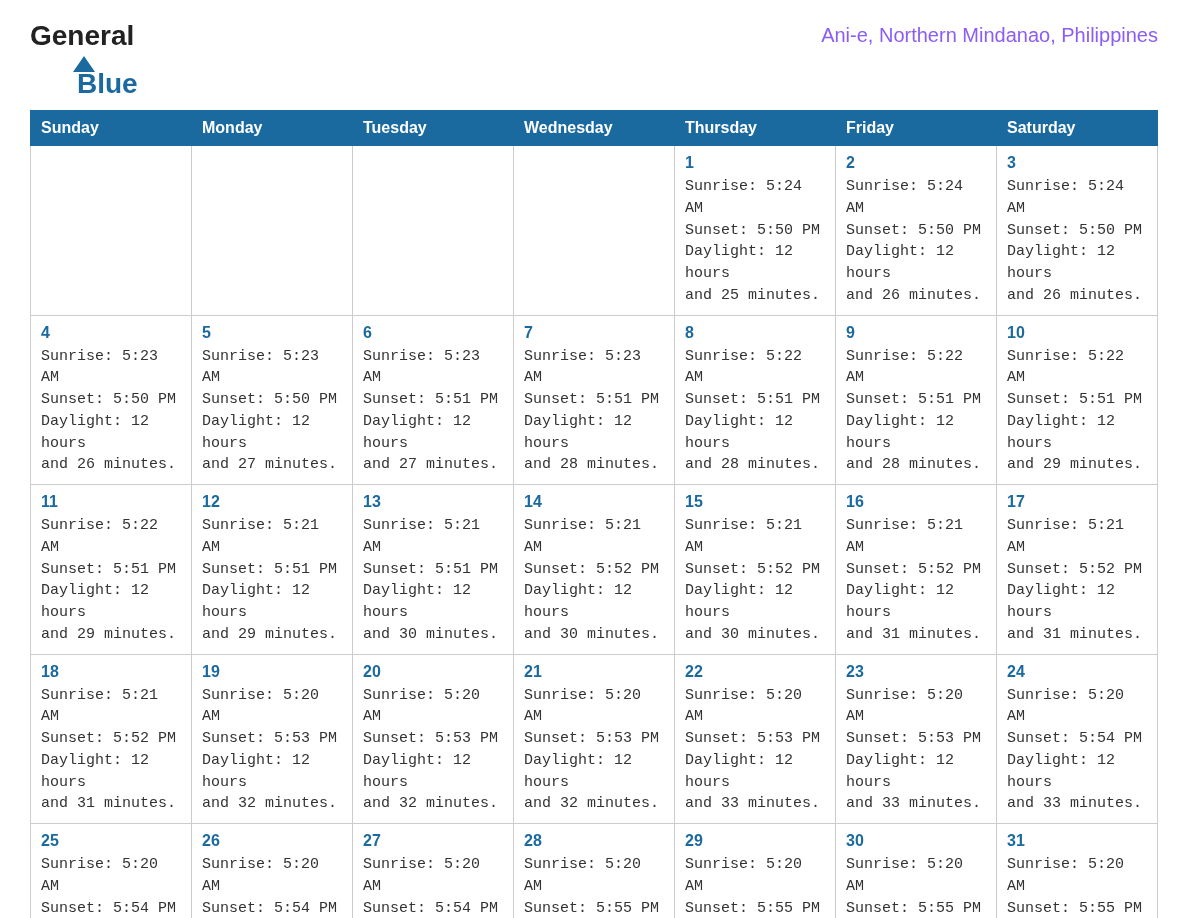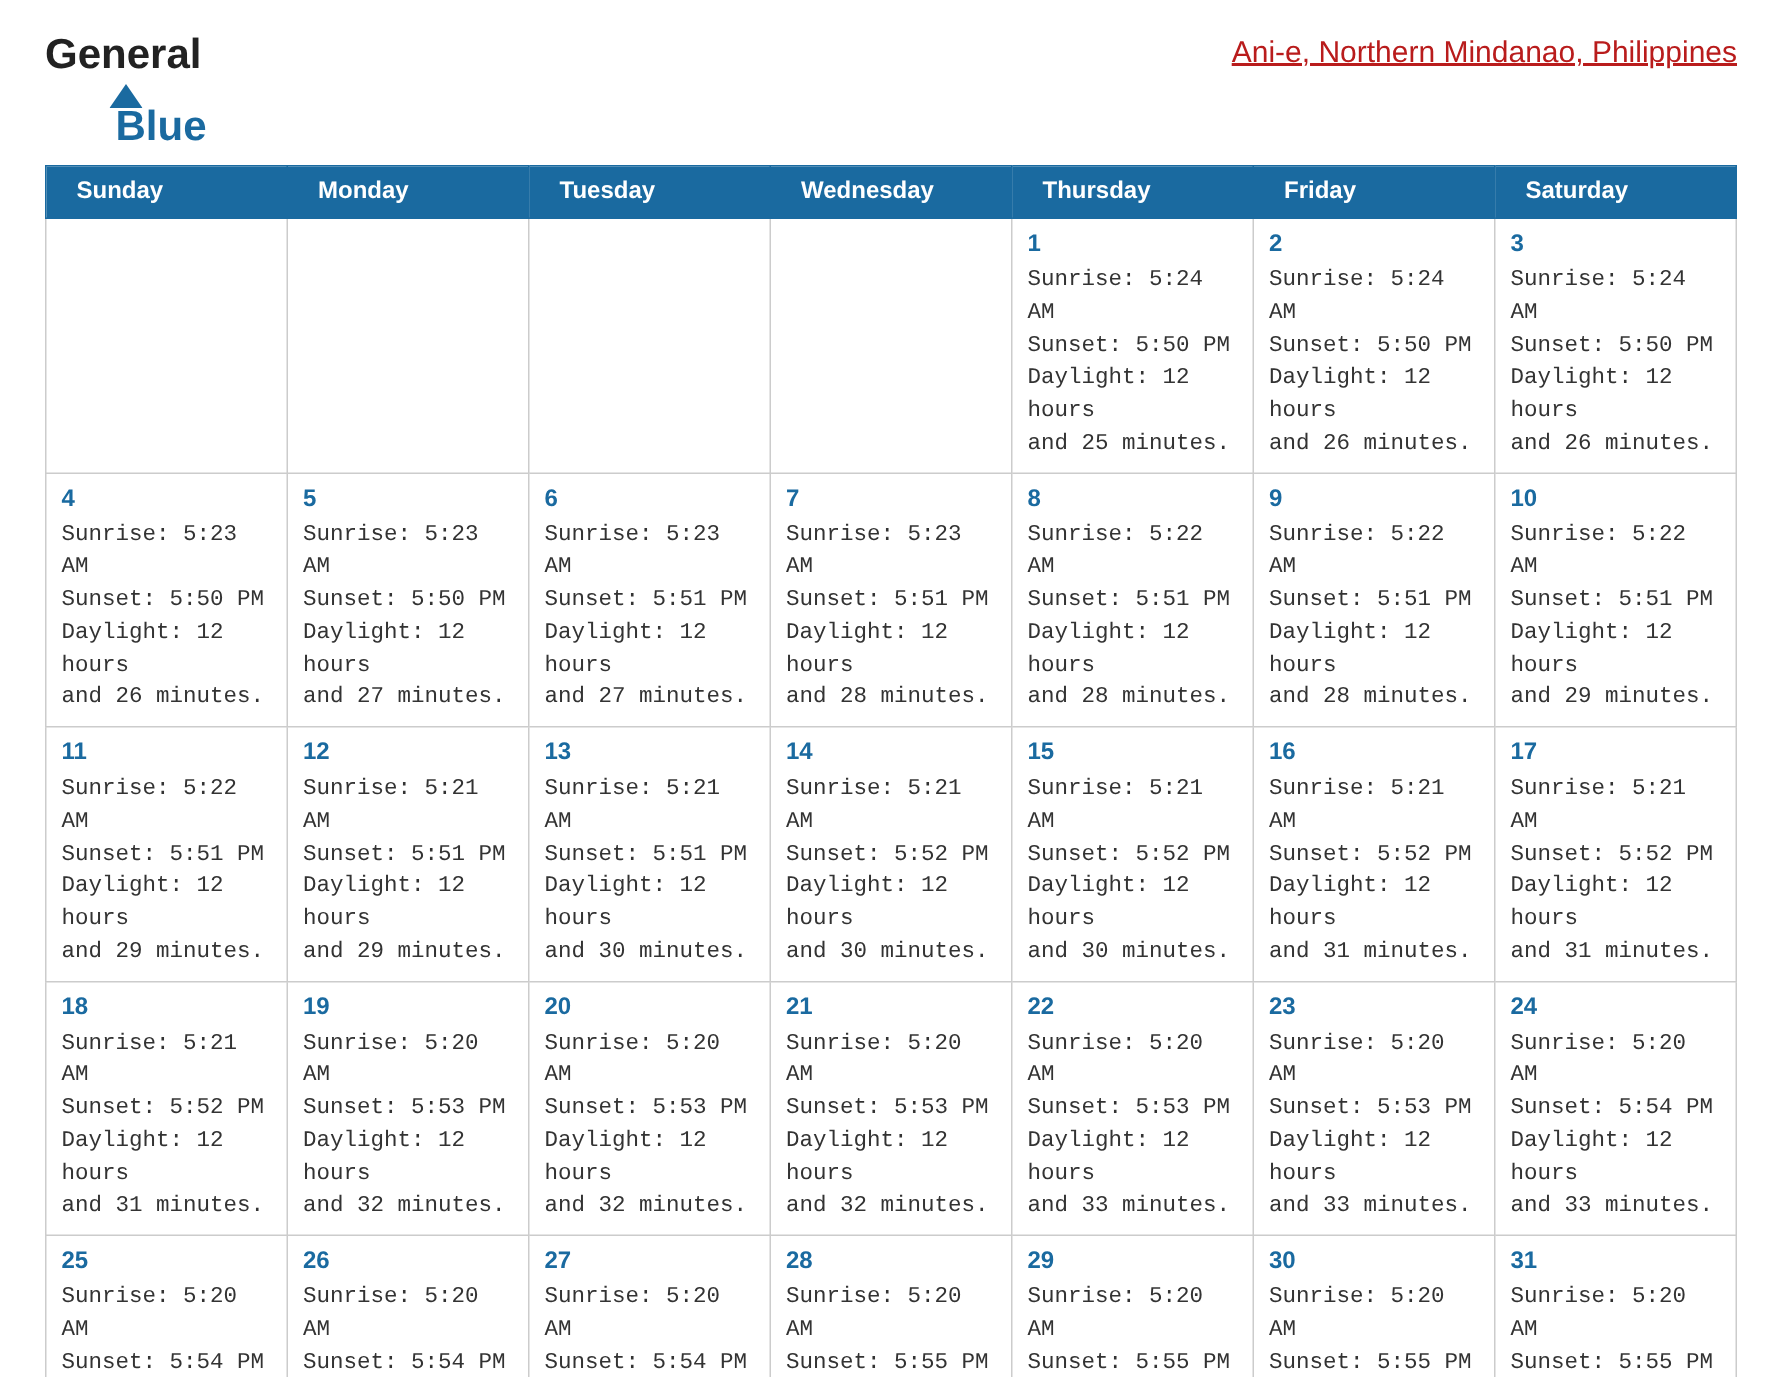--- a/index.html
+++ b/index.html
@@ -41,35 +41,34 @@
       text-align: right;
     }
     .month-title {
       font-size: 52px;
       font-weight: bold;
       color: #222;
       line-height: 1.1;
     }
     .location-title {
       font-size: 20px;
-      color: #b91c1c;
+      color: #8b5cf6;
       margin-top: 4px;
-      text-decoration: underline;
     }
     .calendar {
       width: 100%;
       border-collapse: collapse;
       margin-top: 10px;
     }
     .calendar thead th {
       background-color: #1a6aa0;
       color: #fff;
       font-size: 16px;
       font-weight: bold;
-      padding: 8px 20px;
+      padding: 8px 10px;
       text-align: left;
       border: 1px solid #1a6aa0;
     }
     .calendar tbody td {
       border: 1px solid #ccc;
       vertical-align: top;
       padding: 8px 10px;
       width: 14.28%;
       min-height: 100px;
     }

